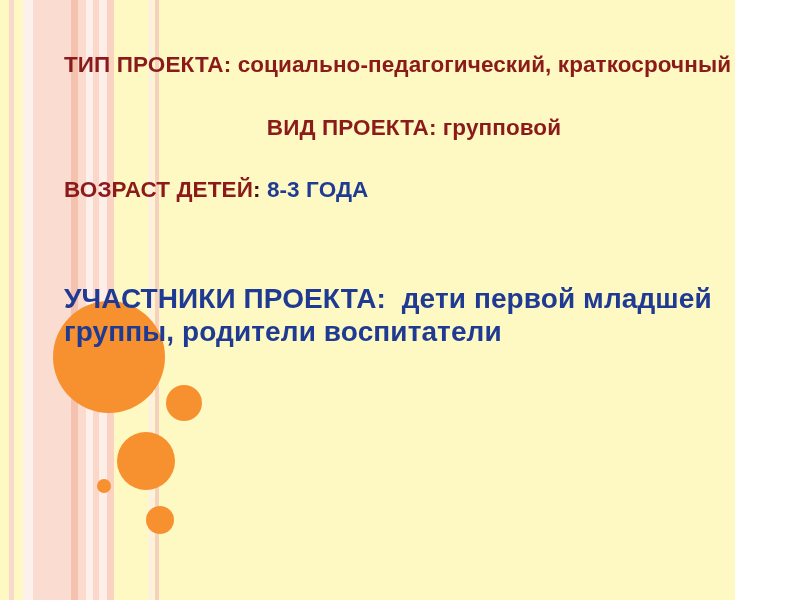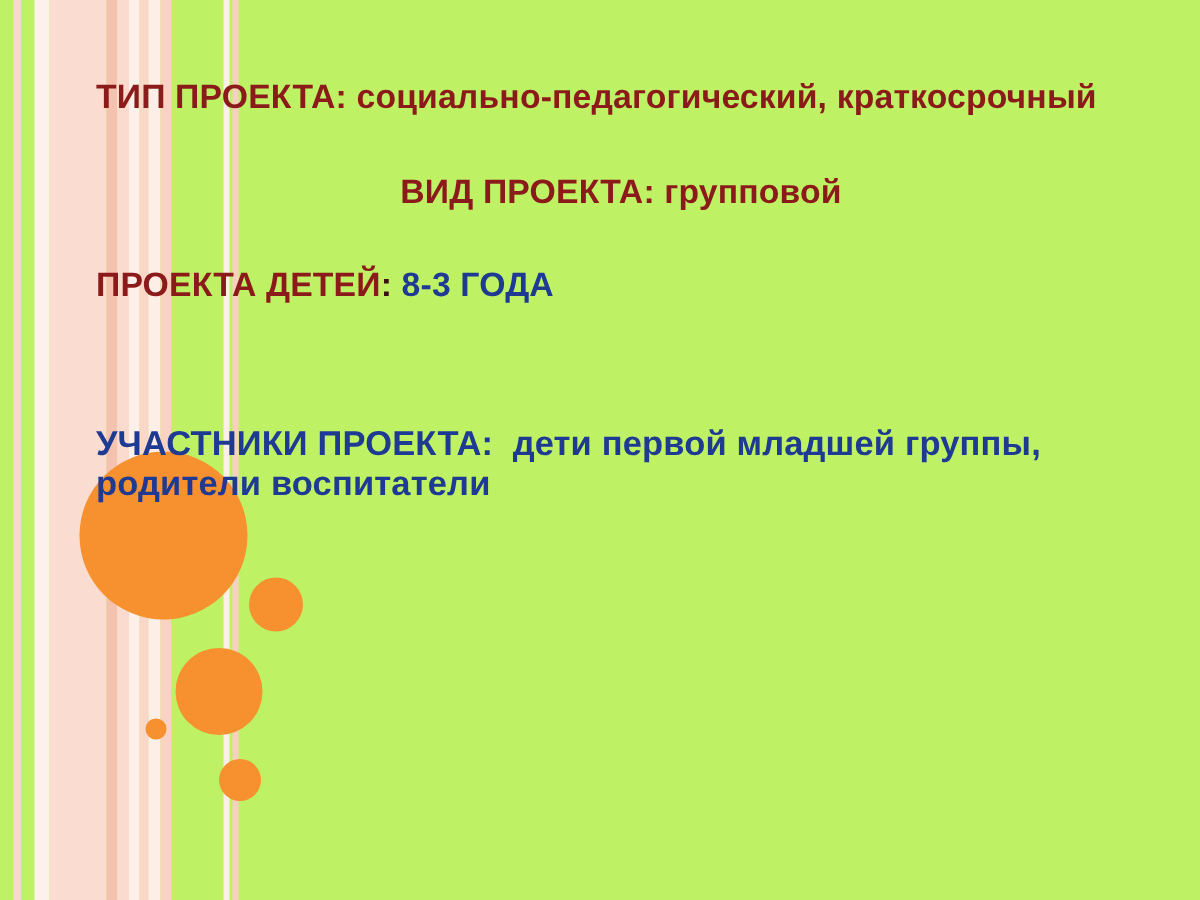--- a/index.html
+++ b/index.html
@@ -7,23 +7,23 @@
     margin: 0;
     padding: 0;
     background: #ffffff;
   }
   body {
     font-family: "Liberation Sans", sans-serif;
   }
 
   #slide {
     position: relative;
-    width: 800px;
+    width: 735px;
     height: 600px;
-    background: #bef264;
+    background: #fef9c3;
     overflow: hidden;
   }
 
   
   #stripe-band {
     position: absolute;
     left: 0;
     top: 0;
     width: 200px;
     height: 600px;
@@ -70,21 +70,21 @@
     color: #8B1A1A;
     text-align: center;
   }
   .p-gap-2 { height: 36px; }
   .p-age {
     font-size: 22.5px;
     color: #8B1A1A;
   }
   .p-gap-3 { height: 78px; }
   .p-members {
-    font-size: 23px;
+    font-size: 28px;
     color: #1F3A93;
   }
   .red  { color: #8B1A1A; }
   .blue { color: #1F3A93; }
   .dark { color: #3A1010; }
 </style>
 </head>
 <body>
 
 <div id="slide">
@@ -114,20 +114,20 @@
   <div id="text-block">
 
     <p class="para p-type"><span class="red">ТИП ПРОЕКТА:</span><span class="red"> социально-педагогический, краткосрочный</span></p>
 
     <div class="p-gap-1"></div>
 
     <p class="para p-kind"><span class="red">ВИД ПРОЕКТА:</span><span class="red"> групповой</span></p>
 
     <div class="p-gap-2"></div>
 
-    <p class="para p-age"><span class="red">ПРОЕКТА ДЕТЕЙ</span><span class="dark">:</span><span class="blue"> 8-3 ГОДА</span></p>
+    <p class="para p-age"><span class="red">ВОЗРАСТ ДЕТЕЙ</span><span class="dark">:</span><span class="blue"> 8-3 ГОДА</span></p>
 
     <div class="p-gap-3"></div>
 
     <p class="para p-members"><span class="blue">УЧАСТНИКИ ПРОЕКТА:</span><span class="blue">  дети первой младшей группы, родители воспитатели</span></p>
 
   </div>
 </div>
 
 </body></html>

